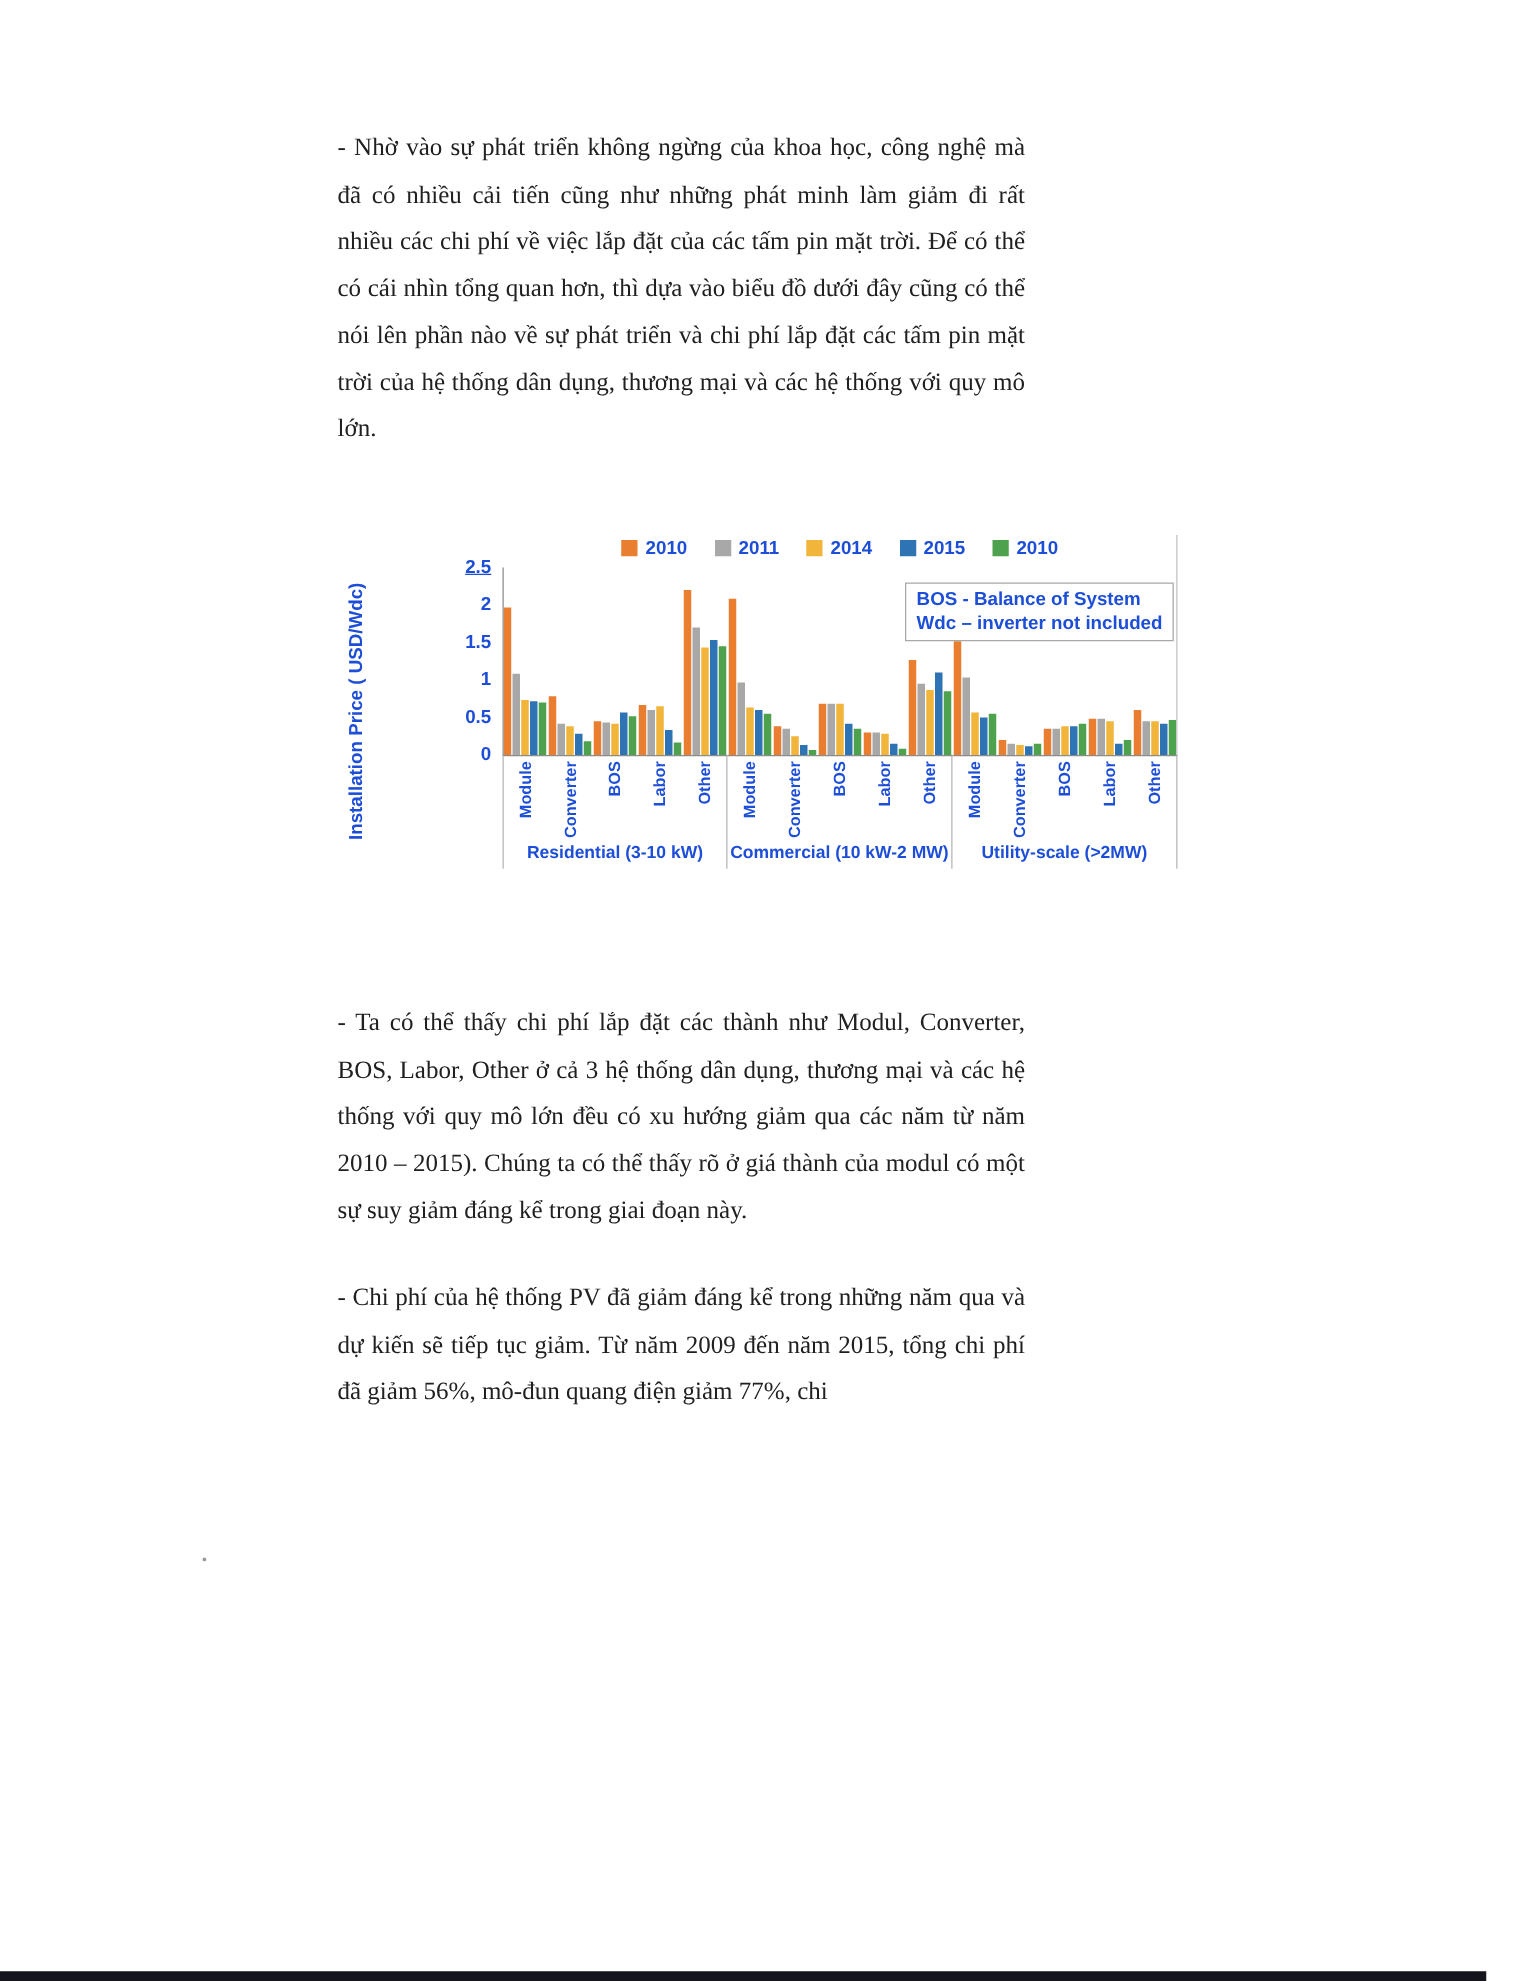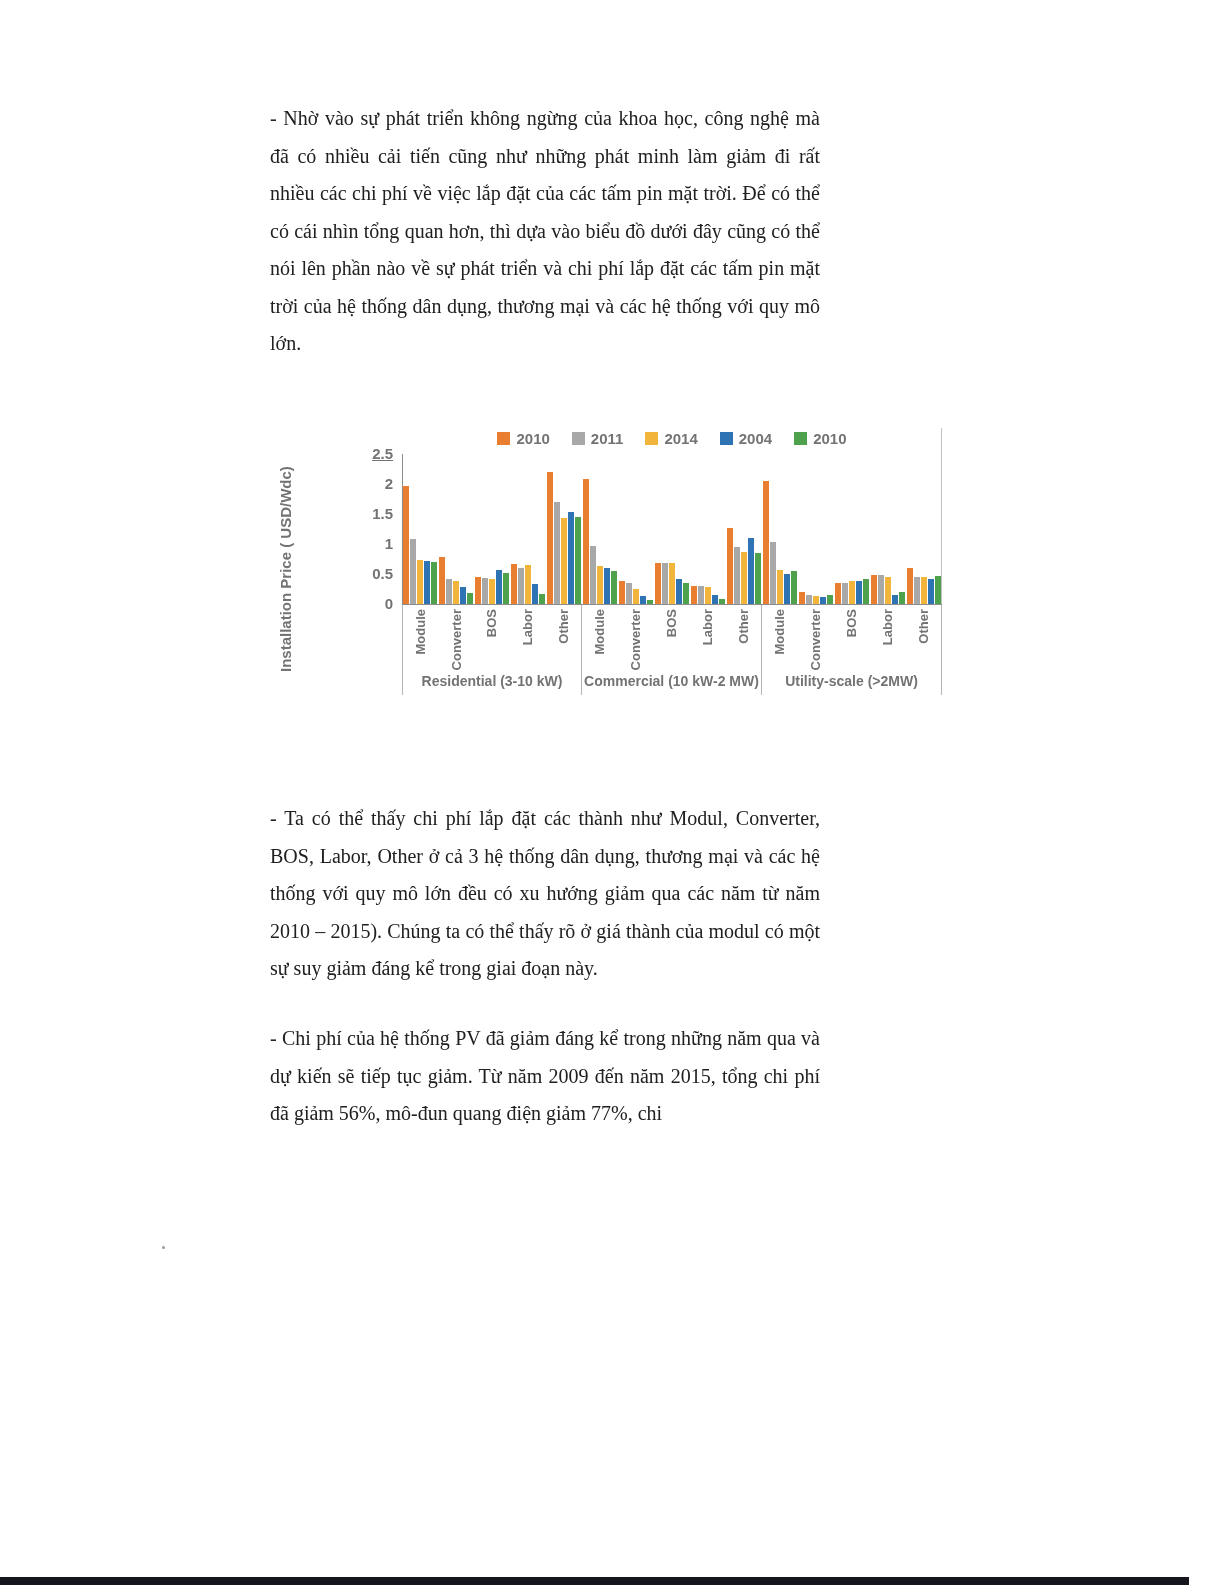--- a/index.html
+++ b/index.html
@@ -12,21 +12,21 @@
     font-size:20px; line-height:37.5px; text-align:justify; color:#202020;
   }
   .note {
     position:absolute; left:270px; width:550px; text-align:center;
     font-size:20px; line-height:37.5px; color:#202020;
   }
 
   
   .chart {
     position:absolute; left:272px; top:426px; width:672px; height:272px;
-    font-family:"Liberation Sans", sans-serif; color:#737373;
+    font-family:"Liberation Sans", sans-serif; color:#1d4ed8;
   }
   .legend {
     margin-left:130px; width:540px; height:24px;
     display:flex; justify-content:center; align-items:center; gap:22px;
   }
   .legend-item { display:flex; align-items:center; gap:6px; }
   .legend-swatch { width:13px; height:13px; display:inline-block; }
   .legend-label { font-weight:bold; font-size:15px; }
 
   .chart-body { position:relative; margin-top:4px; }
@@ -95,21 +95,21 @@
         <div class="legend-item">
           <div class="legend-swatch" style="background: rgb(168, 168, 168);"></div>
           <div class="legend-label">2011</div>
         </div>
         <div class="legend-item">
           <div class="legend-swatch" style="background: rgb(242, 181, 59);"></div>
           <div class="legend-label">2014</div>
         </div>
         <div class="legend-item">
           <div class="legend-swatch" style="background: rgb(46, 116, 181);"></div>
-          <div class="legend-label">2004</div>
+          <div class="legend-label">2015</div>
         </div>
         <div class="legend-item">
           <div class="legend-swatch" style="background: rgb(78, 162, 78);"></div>
           <div class="legend-label">2010</div>
         </div>
       </div>
     <div class="chart-body">
       <div class="y-label">Installation Price ( USD/Wdc)</div>
       <div class="axis-area">
         <div class="y-ticks" id="y-ticks">
@@ -295,20 +295,24 @@
                     <div class="cat-label-cell">
                       <div class="cat-label">Other</div>
                     </div>
                   </div>
                   <div class="group-label">Utility-scale (&gt;2MW)</div>
                 </div>
               </div>
             </div>
           <div class="axis-line-y"></div>
           <div class="axis-line-r"></div>
+          <div class="annotation">
+            <div>BOS - Balance of System</div>
+            <div>Wdc – inverter not included</div>
+          </div>
         </div>
       </div>
     </div>
   </div>
 
 
 
   <div class="para" style="top:800px;">- Ta có thể thấy chi phí lắp đặt các thành như Modul, Converter, BOS, Labor, Other ở cả 3 hệ thống dân dụng, thương mại và các hệ thống với quy mô lớn đều có xu hướng giảm qua các năm từ năm 2010 – 2015). Chúng ta có thể thấy rõ ở giá thành của modul có một sự suy giảm đáng kể trong giai đoạn này.</div>
 
   <div class="para" style="top:1020px;">- Chi phí của hệ thống PV đã giảm đáng kể trong những năm qua và dự kiến sẽ tiếp tục giảm. Từ năm 2009 đến năm 2015, tổng chi phí đã giảm 56%, mô-đun quang điện giảm 77%, chi</div>

